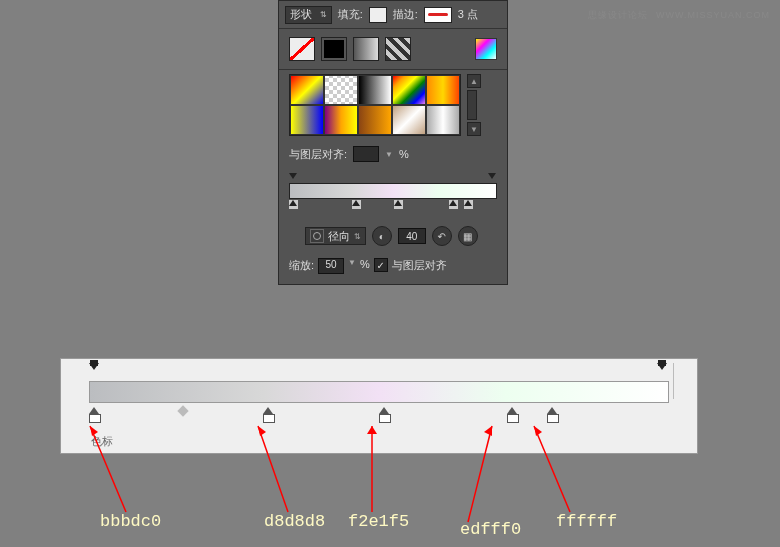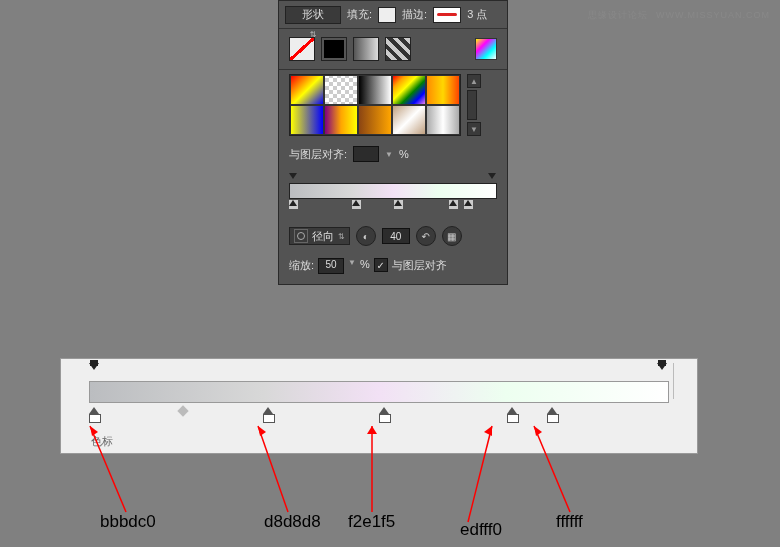--- a/index.html
+++ b/index.html
@@ -2,21 +2,21 @@
 <html><head>
   <meta charset="utf-8">
   <style>
     * { margin: 0; padding: 0; box-sizing: border-box; font-family: "Microsoft YaHei", sans-serif; }
     body { background: #808080; width: 780px; height: 547px; position: relative; }
     .watermark { position: absolute; top: 8px; right: 10px; color: #aaa; font-size: 11px; letter-spacing: 1px; }
     .watermark span { color: #888; font-size: 9px; margin-left: 4px; }
     
     .panel { position: absolute; left: 278px; top: 0; width: 230px; background: #535353; border: 1px solid #2a2a2a; }
     .titlebar { display: flex; align-items: center; height: 28px; padding: 0 6px; gap: 6px; border-bottom: 1px solid #333; background: #535353; }
-    .dropdown { background: #3a3a3a; border: 1px solid #222; color: #ddd; font-size: 11px; height: 18px; display: flex; align-items: center; padding: 0 16px; gap: 8px; flex-direction: column; }
+    .dropdown { background: #3a3a3a; border: 1px solid #222; color: #ddd; font-size: 11px; height: 18px; display: flex; align-items: center; padding: 0 4px; gap: 8px; }
     .dropdown .arrows { font-size: 8px; color: #bbb; }
     .tb-label { color: #ddd; font-size: 11px; }
     .swatch-box { width: 18px; height: 16px; border: 1px solid #222; }
     .stroke-indicator { width: 28px; height: 16px; background: #fff; border: 1px solid #222; display: flex; align-items: center; justify-content: center; }
     .stroke-dash { width: 20px; height: 3px; background: #d22; border-radius: 2px; }
     
     .swatch-row { display: flex; padding: 8px 10px; gap: 6px; align-items: center; }
     .swatch { width: 26px; height: 24px; border: 1px solid #222; }
     .s-none { background: linear-gradient(to bottom right, transparent 45%, red 45%, red 55%, transparent 55%), #eee; }
     .s-solid { background: #000; box-shadow: inset 0 0 0 2px #555; }
@@ -43,21 +43,21 @@
     .gradient-edit { padding: 4px 10px 10px; }
     .gb-top { display: flex; justify-content: space-between; align-items: flex-end; height: 10px; }
     .gb-stop-top, .gb-stop-bot { width: 9px; height: 9px; position: relative; }
     .gb-stop-top::before, .gb-stop-bot::before { content: ''; position: absolute; left: 0; top: 0; width: 0; height: 0; border-left: 4.5px solid transparent; border-right: 4.5px solid transparent; }
     .gb-stop-top::before { border-top: 6px solid #222; }
     .gb-stop-bot::before { border-bottom: 6px solid #222; }
     .gbar { height: 16px; border: 1px solid #222; margin: 1px 0; }
     .gb-bot { display: flex; align-items: flex-start; height: 10px; }
     .gb-bot .gb-stop-bot { background: #ccc; width: 9px; height: 9px; }
     
-    .type-row { display: flex; align-items: center; padding: 6px 10px; gap: 6px; }
+    .type-row { display: flex; align-items: center; padding: 6px 26px; gap: 6px; }
     .type-select { display: flex; align-items: center; gap: 4px; background: #3a3a3a; border: 1px solid #222; padding: 1px 4px; height: 18px; }
     .type-icon { width: 14px; height: 14px; border: 1px solid #666; display: flex; align-items: center; justify-content: center; }
     .type-icon span { width: 8px; height: 8px; border: 1px solid #aaa; border-radius: 50%; display: block; }
     .type-label { color: #ddd; font-size: 11px; }
     .angle-val { width: 28px; height: 16px; background: #2c2c2c; border: 1px solid #111; color: #ddd; font-size: 10px; display: flex; align-items: center; justify-content: center; }
     .round-btn { width: 20px; height: 20px; border-radius: 50%; background: #3a3a3a; border: 1px solid #222; color: #ccc; font-size: 10px; display: flex; align-items: center; justify-content: center; }
     
     .scale-row { display: flex; align-items: flex-start; padding: 6px 10px 10px; gap: 4px; color: #ddd; font-size: 11px; }
     .checkbox { width: 14px; height: 14px; background: #2c2c2c; border: 1px solid #111; display: flex; align-items: center; justify-content: center; color: #ddd; font-size: 10px; }
     
@@ -72,21 +72,21 @@
     .be-stop-b { position: absolute; width: 10px; height: 14px; }
     .be-stop-b::before { content: ''; position: absolute; width: 0; height: 0; border-left: 5px solid transparent; border-right: 5px solid transparent; border-bottom: 7px solid #555; }
     .be-stop-b::after { content: ''; position: absolute; top: 7px; left: 0; width: 10px; height: 7px; background: #fff; border: 1px solid #555; }
     .be-diamond { position: absolute; top: 48px; width: 8px; height: 8px; background: #bbb; transform: rotate(45deg); }
     .be-collapse { position: absolute; top: 4px; right: 4px; width: 20px; height: 36px; border-left: 1px solid #bbb; }
     .be-footer { position: absolute; bottom: 4px; left: 30px; font-size: 11px; color: #666; }
     
     .arrow { position: absolute; }
     .arrow-line { stroke: #ff0000; stroke-width: 1.5; fill: none; }
     .arrow-head { fill: #ff0000; }
-    .color-label { position: absolute; color: #000000; font-size: 17px; font-family: Liberation Sans, sans-serif; }
+    .color-label { position: absolute; color: #fef9c3; font-size: 17px; font-family: Liberation Mono, monospace; }
   </style>
 </head>
 <body>
 
 <div class="watermark">
   <span>思缘设计论坛</span>
   <span>WWW.MISSYUAN.COM</span>
 </div>
 
 <div class="panel">

